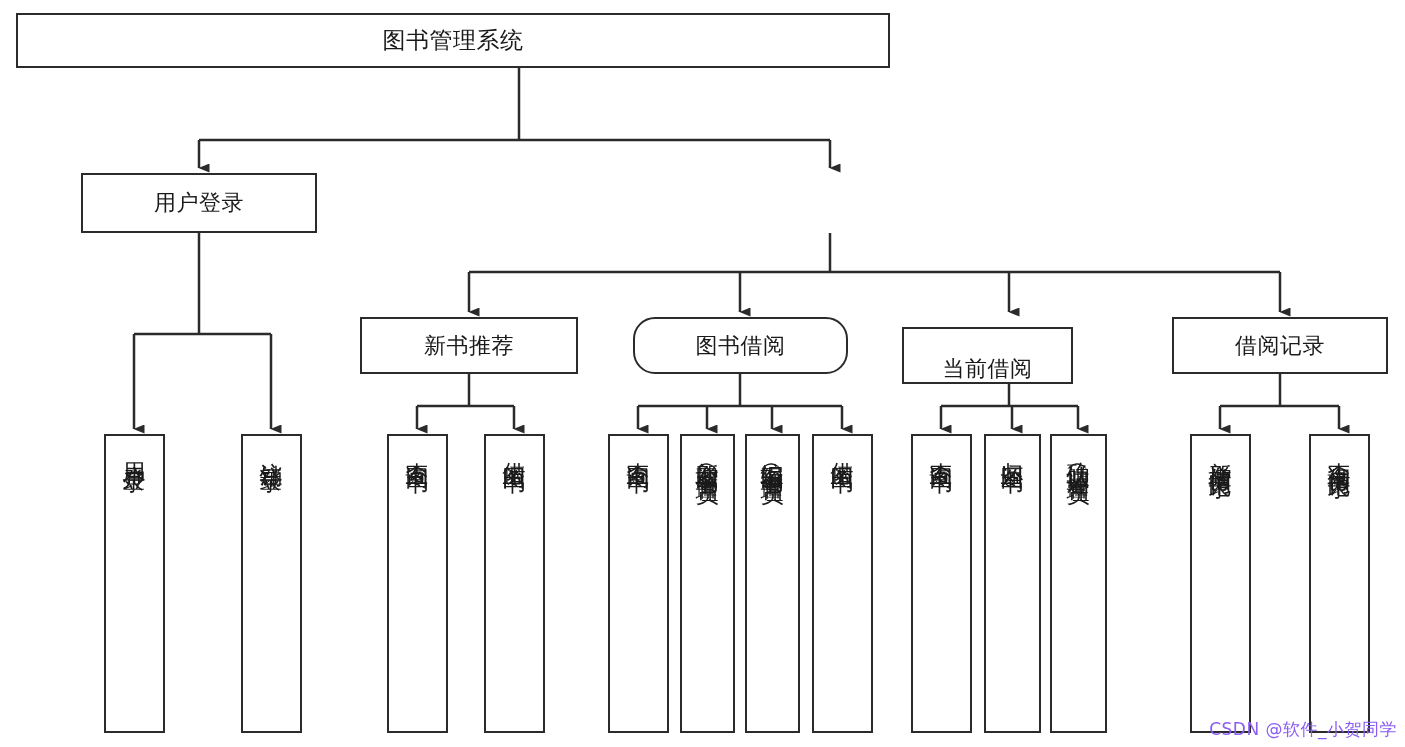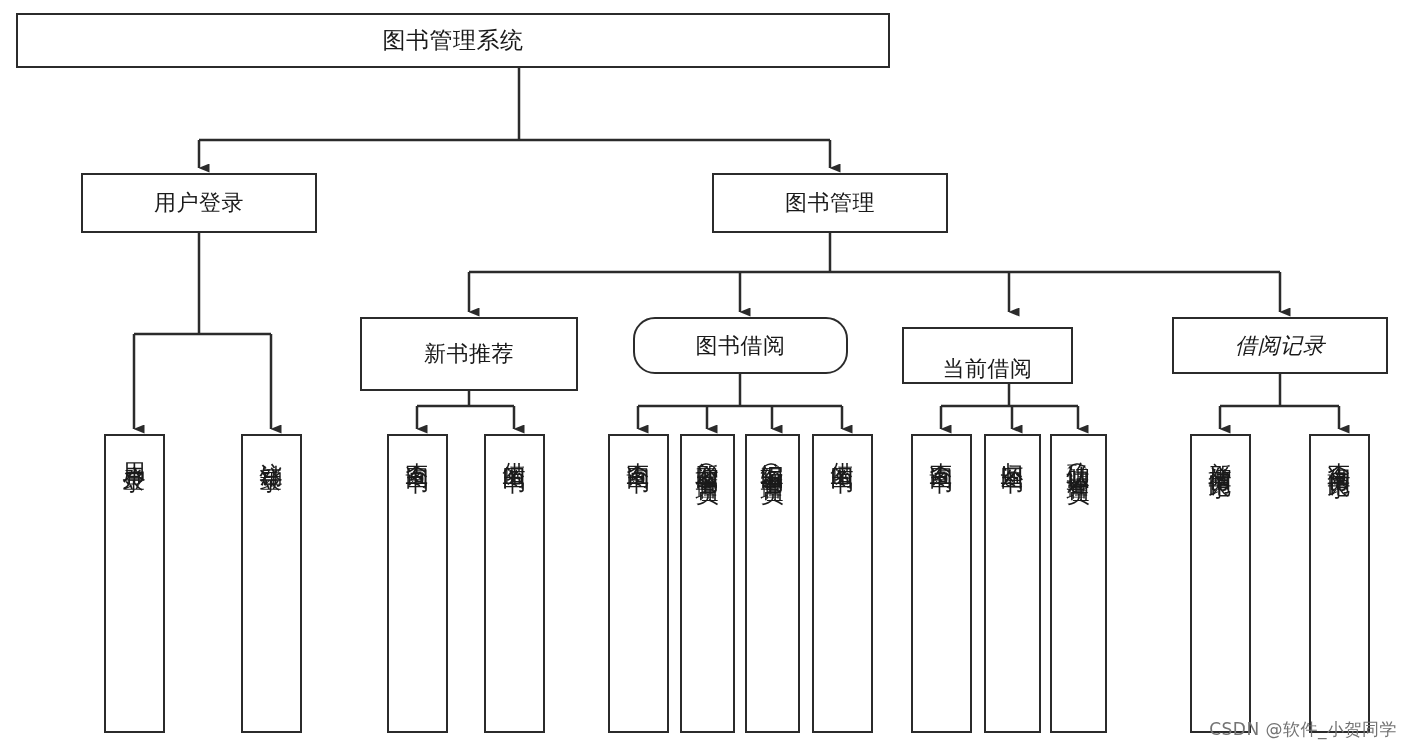--- a/index.html
+++ b/index.html
@@ -62,21 +62,21 @@
     line-height: 1.05;
     letter-spacing: 3px;
     white-space: nowrap;
     -webkit-writing-mode: vertical-rl;
   }
   .watermark {
     position: absolute;
     right: 8px;
     bottom: 6px;
     font-size: 17px;
-    color: #737373;
+    color: #8b5cf6;
     letter-spacing: 0.5px;
     white-space: nowrap;
     font-family: "DejaVu Sans", "Liberation Sans", sans-serif;
   }
 </style>
 </head>
 <body>
 
 <div id="canvas">
 
@@ -130,34 +130,31 @@
     </g>
   </svg>
 
   <div class="node h root" style="left:16px; top:13px; width:874px; height:55px;">
     <span class="node-label">图书管理系统</span>
   </div>
 
   <div class="node h" style="left:81px; top:173px; width:236px; height:60px;">
     <span class="node-label">用户登录</span>
   </div>
-  <div class="node h" style="left:712px; top:173px; width:236px; height:60px;">
-    <span class="node-label">图书管理</span>
-  </div>
 
-  <div class="node h" style="left:360px; top:317px; width:218px; height:74px;">
+  <div class="node h" style="left:360px; top:317px; width:218px; height:57px;">
     <span class="node-label">新书推荐</span>
   </div>
   <div class="node h" style="left:633px; top:317px; width:215px; height:57px;border-radius:22px;">
     <span class="node-label">图书借阅</span>
   </div>
   <div class="node h" style="left:902px; top:327px; width:171px; height:57px;align-items:flex-end;">
     <span class="node-label">当前借阅</span>
   </div>
-  <div class="node h" style="left:1172px; top:317px; width:216px; height:57px;font-style:italic;">
+  <div class="node h" style="left:1172px; top:317px; width:216px; height:57px;">
     <span class="node-label">借阅记录</span>
   </div>
 
   <div class="node v" style="left:104px; top:434px; width:61px; height:299px;">
     <span class="node-label">用户登录</span>
   </div>
   <div class="node v" style="left:241px; top:434px; width:61px; height:299px;">
     <span class="node-label">注销登录</span>
   </div>
   <div class="node v" style="left:387px; top:434px; width:61px; height:299px;">

